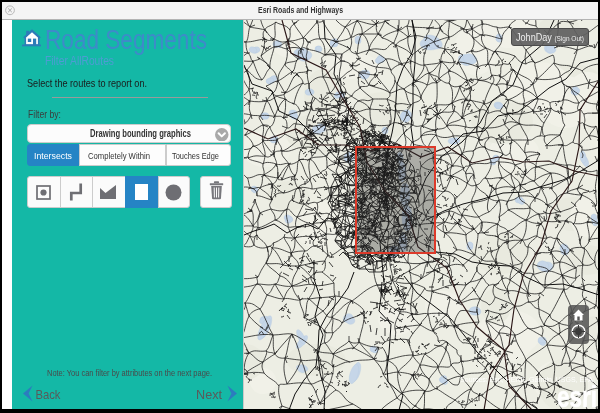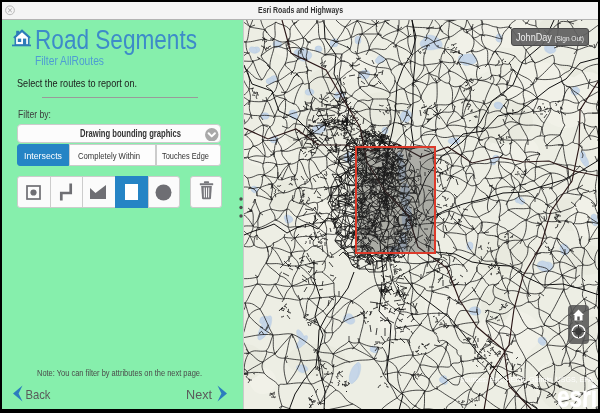--- a/index.html
+++ b/index.html
@@ -8,21 +8,21 @@
 </style></head>
 <body>
 
 <div class="abs" style="left:0;top:0;width:600px;height:19px;background:#f4f4f4;border-bottom:1px solid #b3b3b3"></div>
 <svg class="abs" style="left:0;top:0" width="600" height="19">
   <text x="258" y="13" font-size="8.5" font-weight="bold" fill="#333" textLength="85" lengthAdjust="spacingAndGlyphs">Esri Roads and Highways</text>
   <circle cx="10" cy="10.3" r="4.4" fill="none" stroke="#b9b9b9" stroke-width="1"></circle>
   <path d="M8.2 8.5L11.8 12.1M11.8 8.5L8.2 12.1" stroke="#aaa" stroke-width="1"></path>
 </svg>
 
-<div class="abs" style="left:2px;top:20px;width:258px;height:389px;background:#86efac">
+<div class="abs" style="left:12px;top:20px;width:258px;height:389px;background:#14b8a6">
   <svg class="abs" style="left:9px;top:8px" width="21" height="20" viewBox="0 0 21 20">
     <rect x="5.2" y="2.8" width="2.8" height="5" fill="#2e7cb8"></rect>
     <path d="M4.3 17 V9.2 L11 3.2 L17.7 9.2 V17 Z" fill="#fff" stroke="#2e7cb8" stroke-width="1.6" stroke-linejoin="miter"></path>
     <path d="M2.8 9.8 L11 2.4 L19.2 9.8" fill="none" stroke="#2e7cb8" stroke-width="1.7"></path>
     <rect x="6.8" y="10.6" width="3.4" height="3.4" fill="#2e7cb8"></rect>
     <rect x="12" y="10.6" width="3.2" height="6.4" fill="#2e7cb8"></rect>
     <rect x="1" y="16.6" width="19" height="1.7" fill="#2e7cb8"></rect>
   </svg>
   <svg class="abs" style="left:0;top:0" width="243" height="110">
     <text x="33" y="28.5" font-size="27" fill="#3d8bc9" textLength="162" lengthAdjust="spacingAndGlyphs">Road Segments</text>

